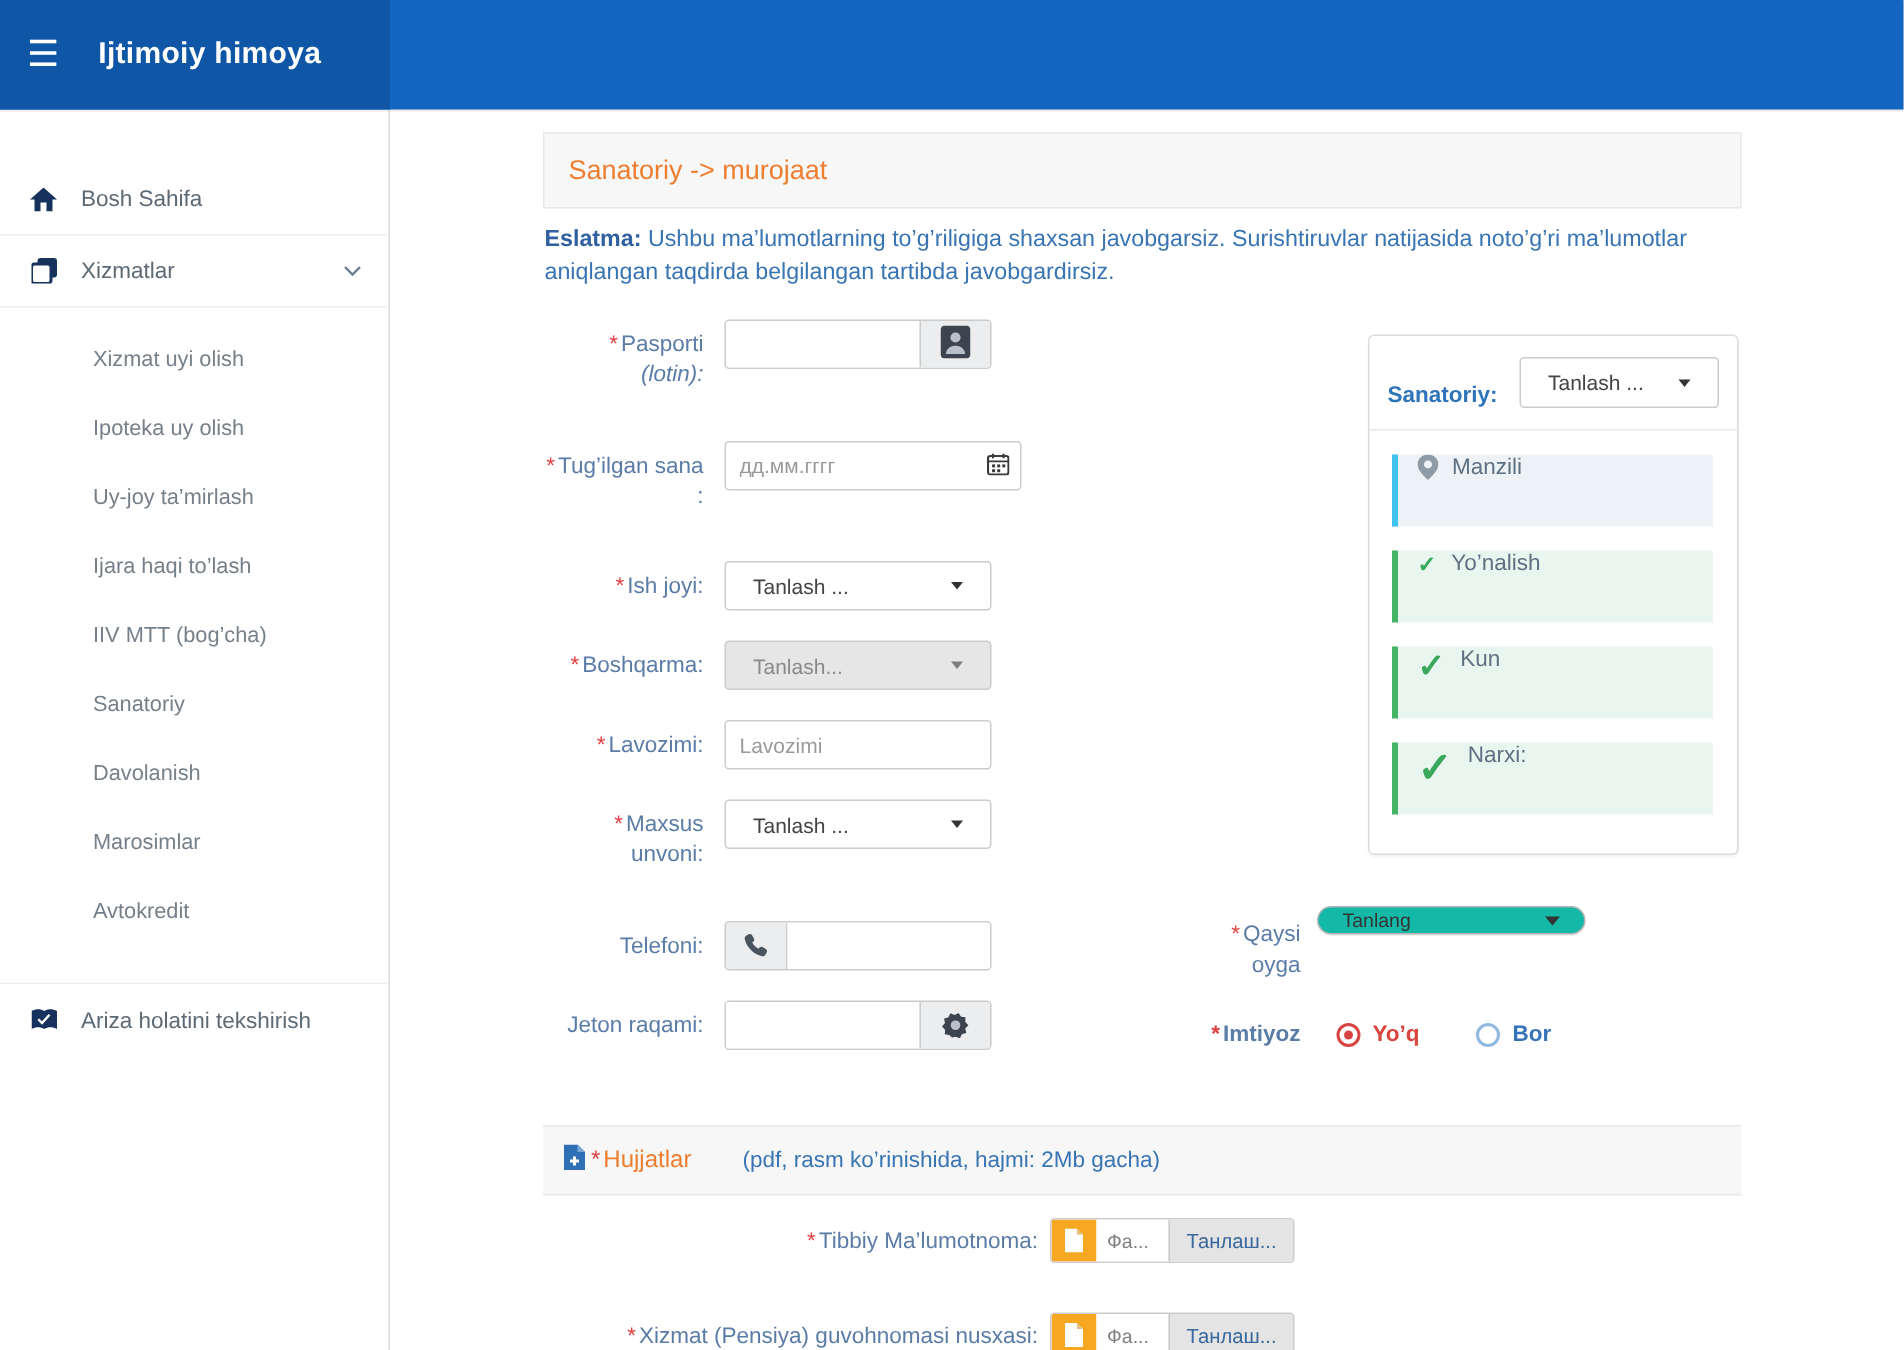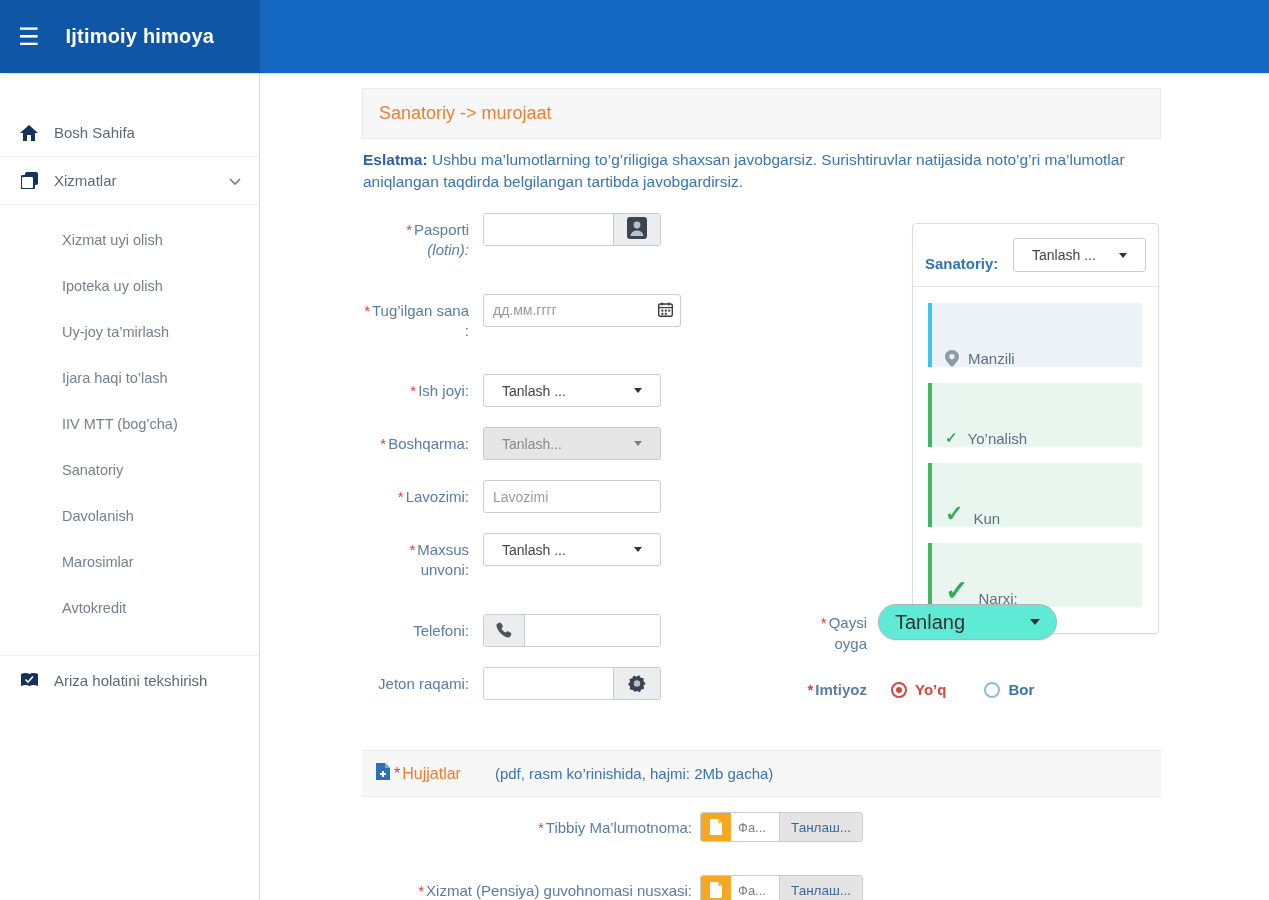--- a/index.html
+++ b/index.html
@@ -78,37 +78,37 @@
 
   
   .right-col { position:absolute; left:652px; top:150px; width:260px; }
   .san-card { width:247px; background:#fff; border:1px solid #dcdcdc; border-radius:4px;
     box-shadow:0 1px 2px rgba(0,0,0,.05); }
   .san-head { display:flex; align-items:flex-end; justify-content:space-between;
     padding:14px 12px; border-bottom:1px solid #e7e7e7; }
   .san-label { color:#2e74b8; font-weight:bold; font-size:15px; }
   .san-head .fake-select { width:133px; height:34px; }
   .san-body { padding:16px 16px 26px 15px; }
-  .san-item { height:64px; display:flex; align-items:flex-end; padding-left:13px;
+  .san-item { height:48px; display:flex; align-items:flex-start; padding-left:13px;
     margin-bottom:16px; font-size:15px; color:#5e7081; }
   .san-item:last-child { margin-bottom:0; }
   .san-item.addr { background:#edf2f6; border-left:4px solid #3ec3ef; }
   .san-item.ok { background:#e9f6ef; border-left:4px solid #43b565; }
   .check { color:#3aa85c; font-weight:bold; margin-right:10px; }
   .check.s { font-size:15px; }
   .check.m { font-size:22px; }
   .check.l { font-size:28px; }
   .loc { margin-right:9px; display:flex; }
 
   .month-row { position:absolute; left:537px; top:531px; display:flex; }
   .month-label { width:70px; text-align:right; color:#5a7ca6; font-size:15px;
     line-height:1.4; padding-top:8px; margin-right:11px; }
-  .pill-select { width:179px; height:36px; border:1px solid #b3b3b3; border-radius:18px;
-    background:#5eead4; box-shadow:0 1px 1px rgba(0,0,0,.08); display:flex;
-    align-items:center; justify-content:space-between; padding:0 16px; font-size:20px;
+  .pill-select { width:179px; height:19px; border:1px solid #b3b3b3; border-radius:18px;
+    background:#14b8a6; box-shadow:0 1px 1px rgba(0,0,0,.08); display:flex;
+    align-items:center; justify-content:space-between; padding:0 16px; font-size:13px;
     color:#333; cursor:pointer; }
   .pill-select .caret { border-left-width:5px; border-right-width:5px; border-top-width:6px; }
 
   .imtiyoz-row { position:absolute; left:537px; top:608px; display:flex; align-items:center;font-weight:bold; }
   .imtiyoz-label { width:70px; text-align:right; color:#5a7ca6; font-size:15px; margin-right:24px; }
   .radio { display:flex; align-items:center; margin-right:38px; cursor:pointer; }
   .rdot { width:16px; height:16px; border-radius:50%; margin-right:8px; position:relative; }
   .rdot.sel { border:2px solid #d64541; }
   .rdot.sel::after { content:""; position:absolute; left:3px; top:3px; width:6px; height:6px;
     border-radius:50%; background:#d64541; }

